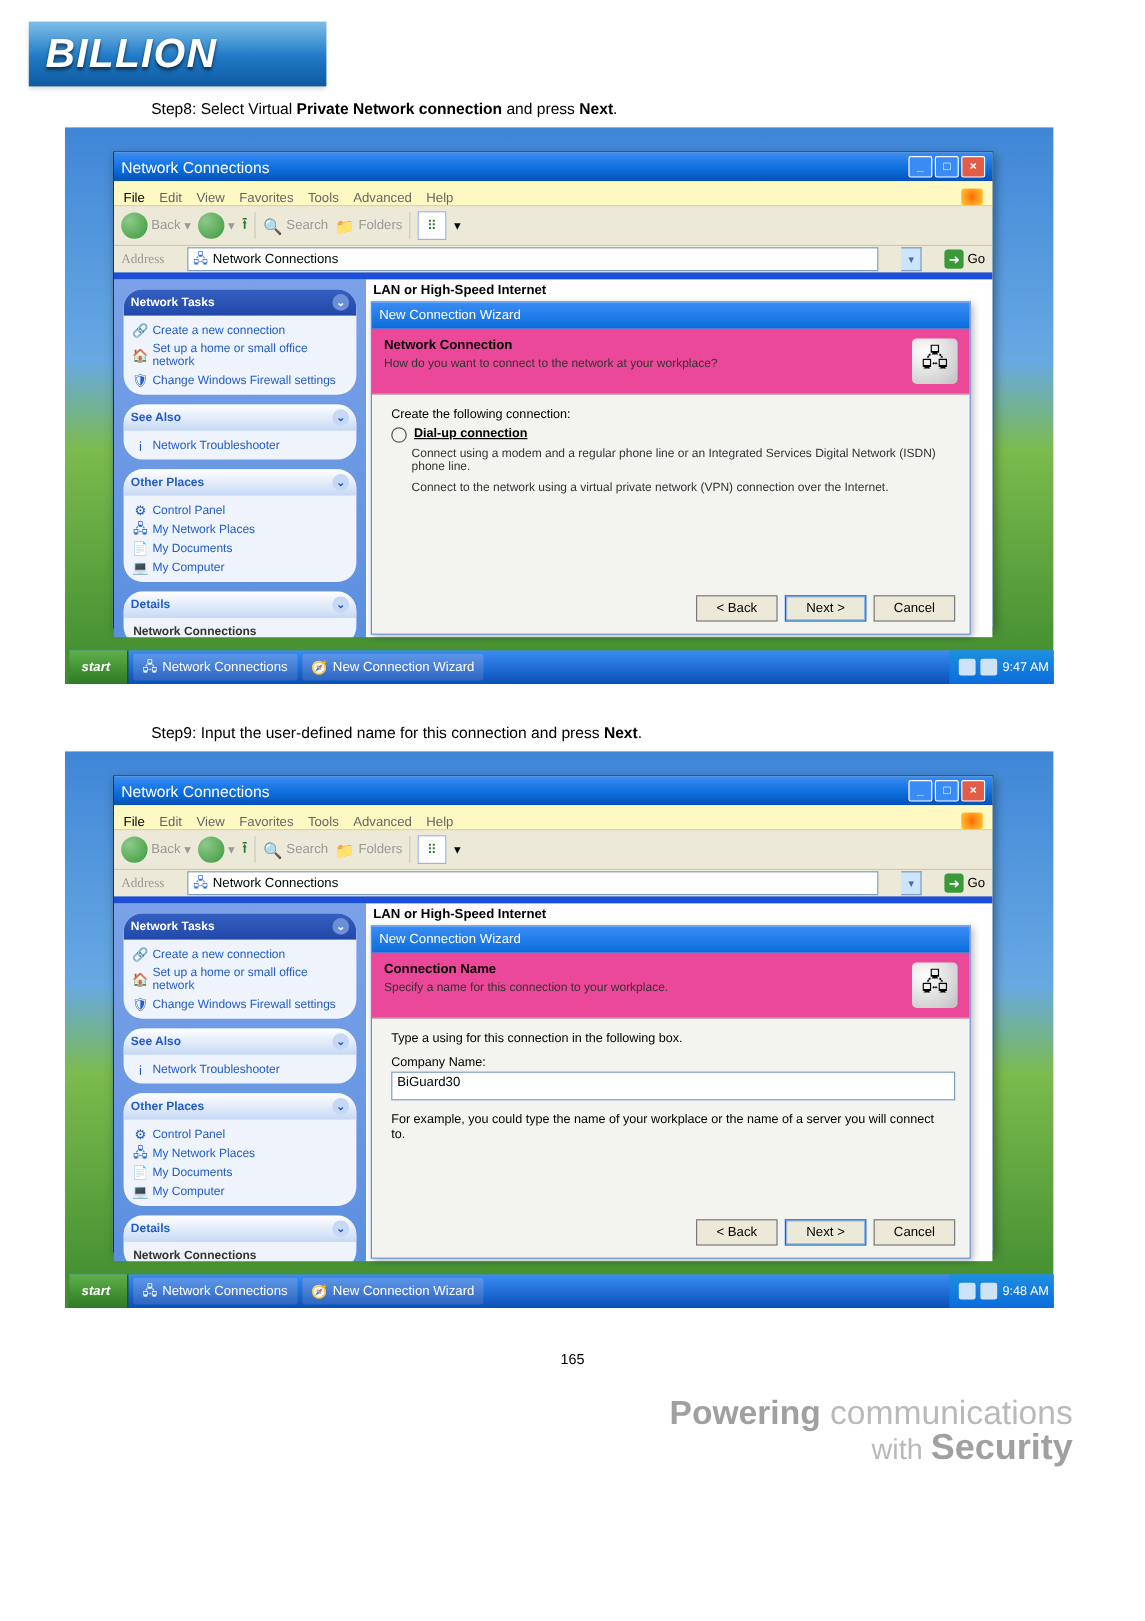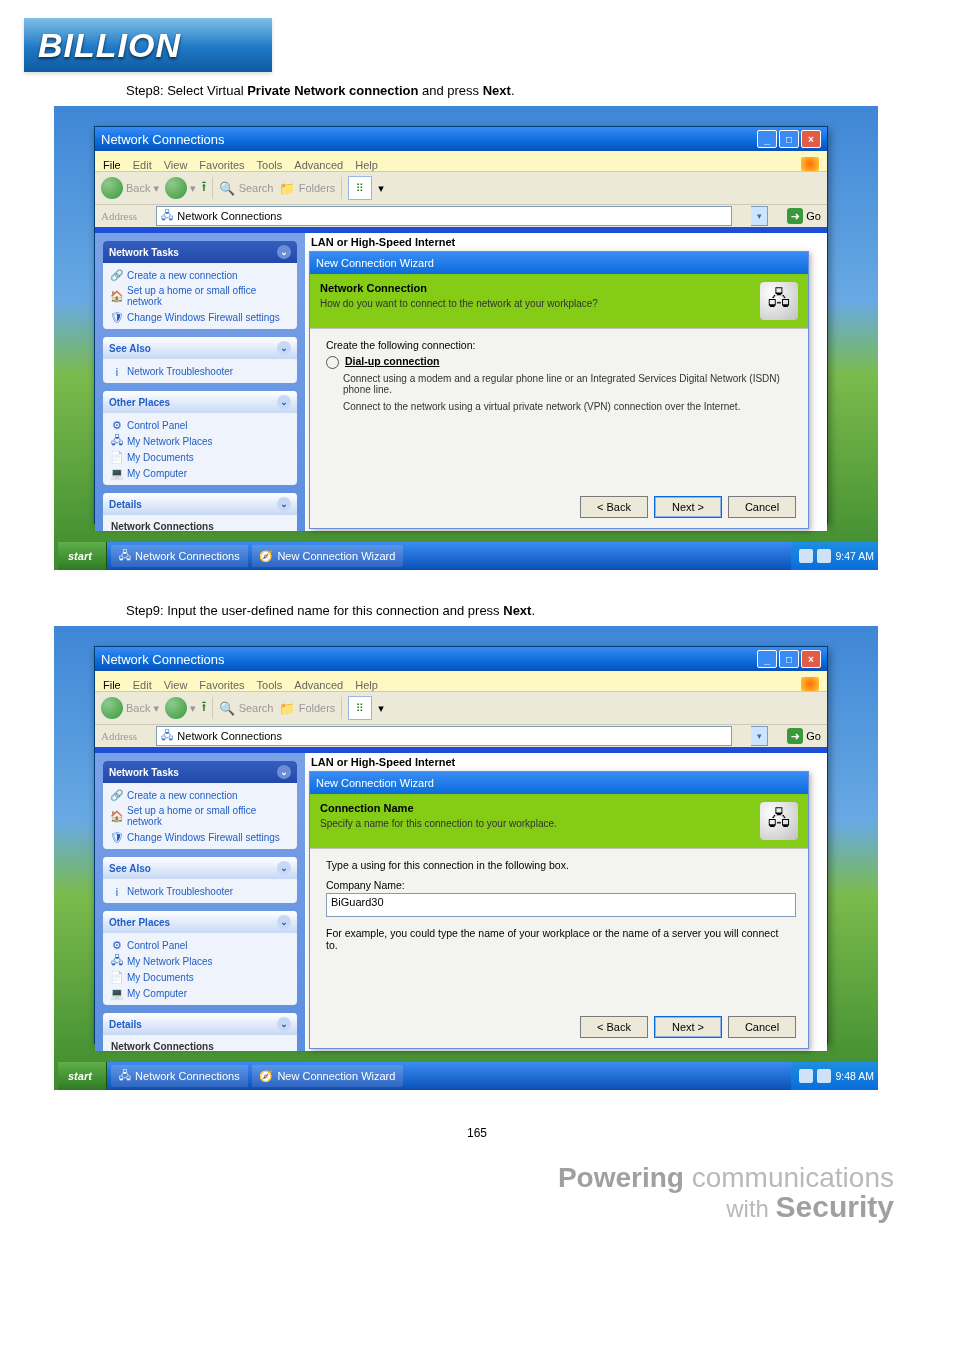--- a/index.html
+++ b/index.html
@@ -33,34 +33,34 @@
 .viewbtn .dots{font-size:11px;color:#2a7a2a;letter-spacing:1px}
 .addrbar{height:22px;background:#ece9d8;display:flex;align-items:center;gap:19px;padding:0 6px;border-bottom:6px solid #1d4ed8}
 .addr-label{color:#999;font:11px Tahoma}
 .addr-input{flex:1;height:18px;border:1px solid #7f9db9;background:#fff;display:flex;align-items:center;padding:0 4px;font-size:11px}
 .addr-input .nic{color:#2b6fcf;margin-right:4px}
 .addr-dd{width:16px;height:18px;background:#cde4ff;border:1px solid #7f9db9;border-left:0;display:flex;align-items:center;justify-content:center;color:#3a6ea5;font-size:9px}
 .gobtn{display:flex;align-items:center;gap:3px;font-size:11px}
 .goarr{width:16px;height:16px;background:#3a9a3a;border-radius:3px;color:#fff;display:flex;align-items:center;justify-content:center;font-size:11px}
 .body{display:flex;height:298px}
 .sidebar{width:194px;background:linear-gradient(180deg,#7ba2e7 0%,#5b8fdf 100%);padding:8px;overflow:hidden}
-.panel{background:#eff3fb;border-radius:4px;margin-bottom:8px;overflow:hidden;font-size:10px}
+.panel{background:#eff3fb;border-radius:16px;margin-bottom:8px;overflow:hidden;font-size:10px}
 .phead{background:linear-gradient(180deg,#fff,#c7d8f5);color:#215dc6;font-weight:bold;padding:4px 6px;display:flex;align-items:center;justify-content:space-between}
 .phead.dark{background:linear-gradient(180deg,#345fc0,#2249a9);color:#fff}
 .chev{width:14px;height:14px;border-radius:50%;background:#c7d8f5;color:#215dc6;display:flex;align-items:center;justify-content:center;font-size:9px}
 .phead.dark .chev{background:#6d8ed6;color:#fff}
 .pbody{padding:4px 8px;color:#215dc6}
 .pbody .li{display:flex;align-items:center;gap:4px;padding:2px 0}
 .pbody .li .ic{width:12px;height:12px;display:inline-flex;align-items:center;justify-content:center;font-size:11px}
 .pbody .plain{color:#333;padding:2px 0}
 .content{flex:1;background:#fff;position:relative}
 .group{position:absolute;left:6px;top:3px;font-size:11px;font-weight:bold}
 .wizard{position:absolute;left:4px;top:18px;width:498px;height:276px;border:1px solid #6d8ed6;background:#f3f3f0;box-shadow:2px 2px 6px rgba(0,0,0,.3)}
 .wiz-tb{height:22px;background:linear-gradient(180deg,#3a8cf5,#0a6cdb);color:#fff;display:flex;align-items:center;padding:0 6px;font-size:11px}
-.wiz-head{background:#84cc16;padding:8px 10px;display:flex;align-items:flex-start;justify-content:space-between;border-bottom:1px solid #c0c0c0}
+.wiz-head{background:#ec4899;padding:8px 10px;display:flex;align-items:flex-start;justify-content:space-between;border-bottom:1px solid #c0c0c0}
 .wiz-head h4{margin:0;font-size:11px;font-weight:bold}
 .wiz-head .sub{font-size:10px;color:#333;margin-top:4px}
 .wiz-ic{width:38px;height:38px;border-radius:4px;background:radial-gradient(circle at 30% 30%,#fff,#c0c0c0);display:flex;align-items:center;justify-content:center;font-size:20px}
 .wiz-body{padding:10px 16px;font-size:10.5px;color:#000}
 .radio{display:flex;align-items:flex-start;gap:6px;margin:4px 0}
 .rcirc{width:11px;height:11px;border:1px solid #555;border-radius:50%;display:flex;align-items:center;justify-content:center;margin-top:1px;flex:none}
 .rcirc.sel::after{content:'';width:5px;height:5px;background:#2a7a2a;border-radius:50%}
 .rdesc{font-size:10px;color:#333;margin:0 0 6px 17px}
 .wizinput{width:460px;height:18px;border:1px solid #7f9db9;background:#fff;padding:2px 4px;font-size:11px;margin-top:2px}
 .wiz-btns{position:absolute;right:12px;bottom:10px;display:flex;gap:6px}

